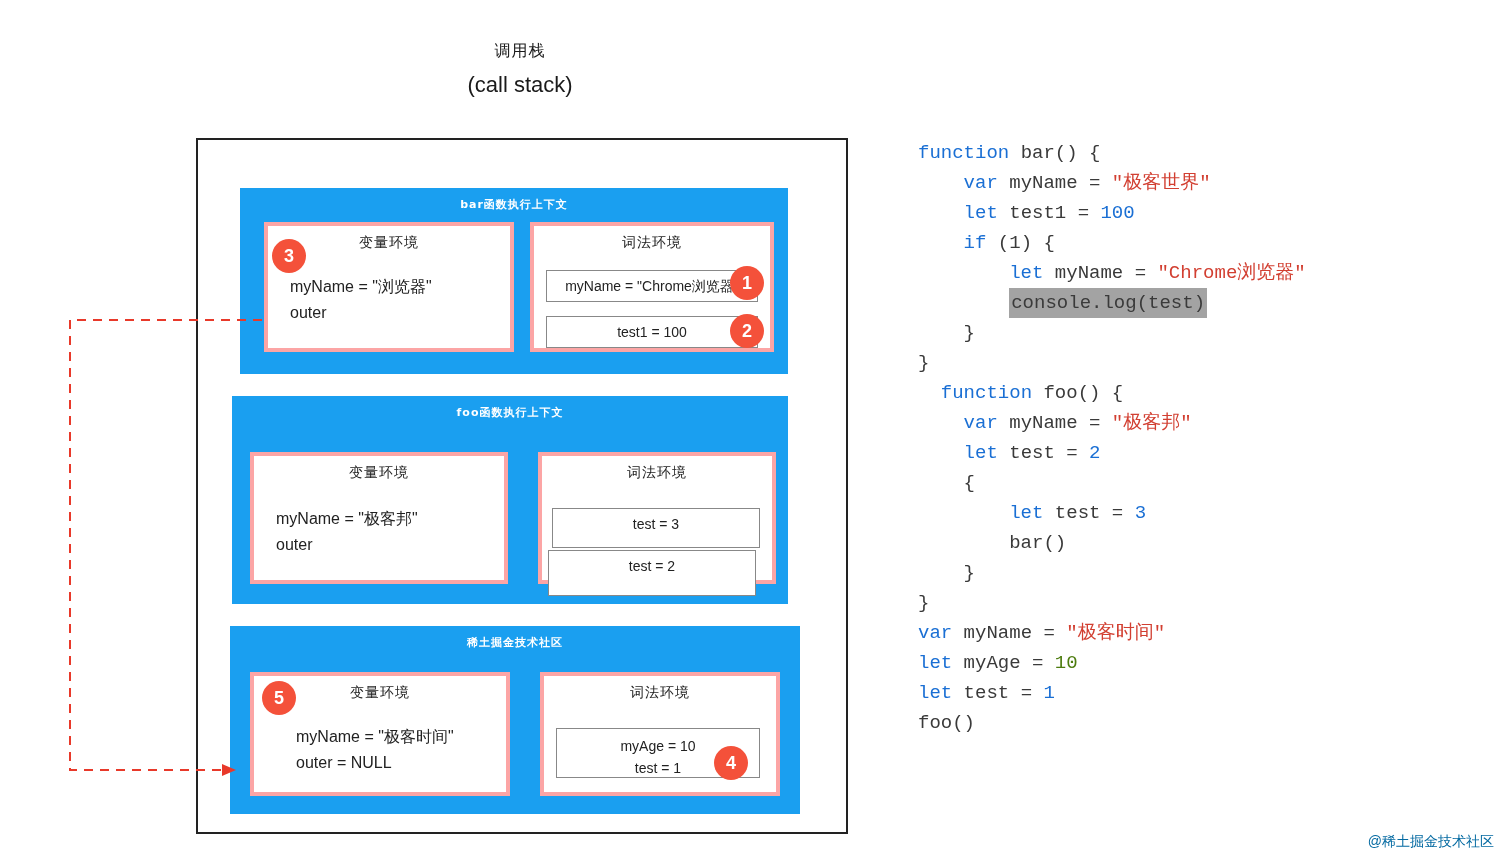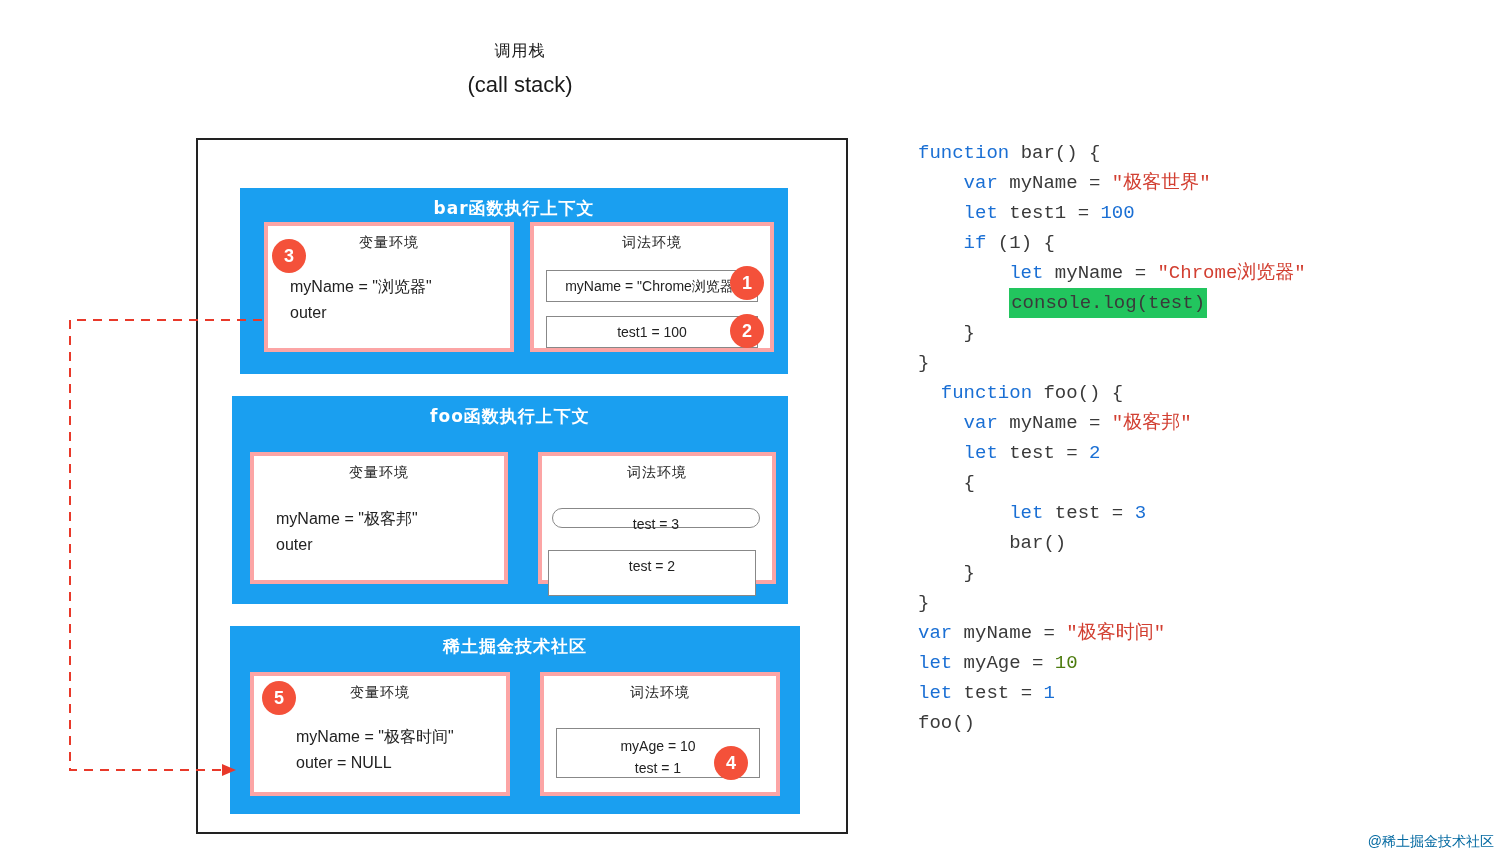--- a/index.html
+++ b/index.html
@@ -53,21 +53,21 @@
     background: #1a9ff0;
     box-sizing: border-box;
   }
   .ctx-bar  { left: 240px; top: 188px; width: 548px; height: 186px; }
   .ctx-foo  { left: 232px; top: 396px; width: 556px; height: 208px; }
   .ctx-glob { left: 230px; top: 626px; width: 570px; height: 188px; }
 
   .ctx-title {
     color: #ffffff;
     text-align: center;
-    font-size: 17px;
+    font-size: 11px;
     font-weight: bold;
     padding-top: 9px;
     letter-spacing: 1px;
     font-family: "DejaVu Sans", sans-serif;
   }
 
   
   .panel {
     position: absolute;
     background: #ffffff;
@@ -128,21 +128,21 @@
     top: 138px;
     width: 570px;
     font-family: Liberation Mono, monospace;
     font-size: 19px;
     line-height: 30px;
     color: #3a3a3a;
     white-space: pre;
   }
   .kw   { color: #1a6fd4; }
   .str  { color: #d23f31; }
-  .hl   { background: #22c55e; display: inline-block; padding: 0 2px; }
+  .hl   { background: #a3a3a3; display: inline-block; padding: 0 2px; }
 
   .watermark {
     position: absolute;
     right: 18px;
     bottom: 10px;
     font-size: 14px;
     color: #0369a1;
   }
 </style>
 </head>
@@ -177,21 +177,21 @@
   <div class="ctx-title">foo函数执行上下文</div>
 </div>
 <div class="panel" style="left:250px; top:452px; width:258px; height:132px;">
   <div class="panel-head">变量环境</div>
   <div class="panel-line" style="margin-top:24px;">myName = "极客邦"</div>
   <div class="panel-line">outer</div>
 </div>
 <div class="panel" style="left:538px; top:452px; width:238px; height:132px;">
   <div class="panel-head">词法环境</div>
 </div>
-<div class="entry" style="left:552px; top:508px; width:208px; height:20px;border-radius:12px;">test = 3</div>
+<div class="entry" style="left:552px; top:508px; width:208px; height:40px;">test = 3</div>
 <div class="entry" style="left:548px; top:550px; width:208px; height:46px;">test = 2</div>
 
 <div class="ctx ctx-glob">
   <div class="ctx-title">稀土掘金技术社区</div>
 </div>
 <div class="panel" style="left:250px; top:672px; width:260px; height:124px;">
   <div class="panel-head">变量环境</div>
   <div class="panel-line" style="margin-top:22px; padding-left:42px;">myName = "极客时间"</div>
   <div class="panel-line" style="padding-left:42px;">outer = NULL</div>
 </div>

